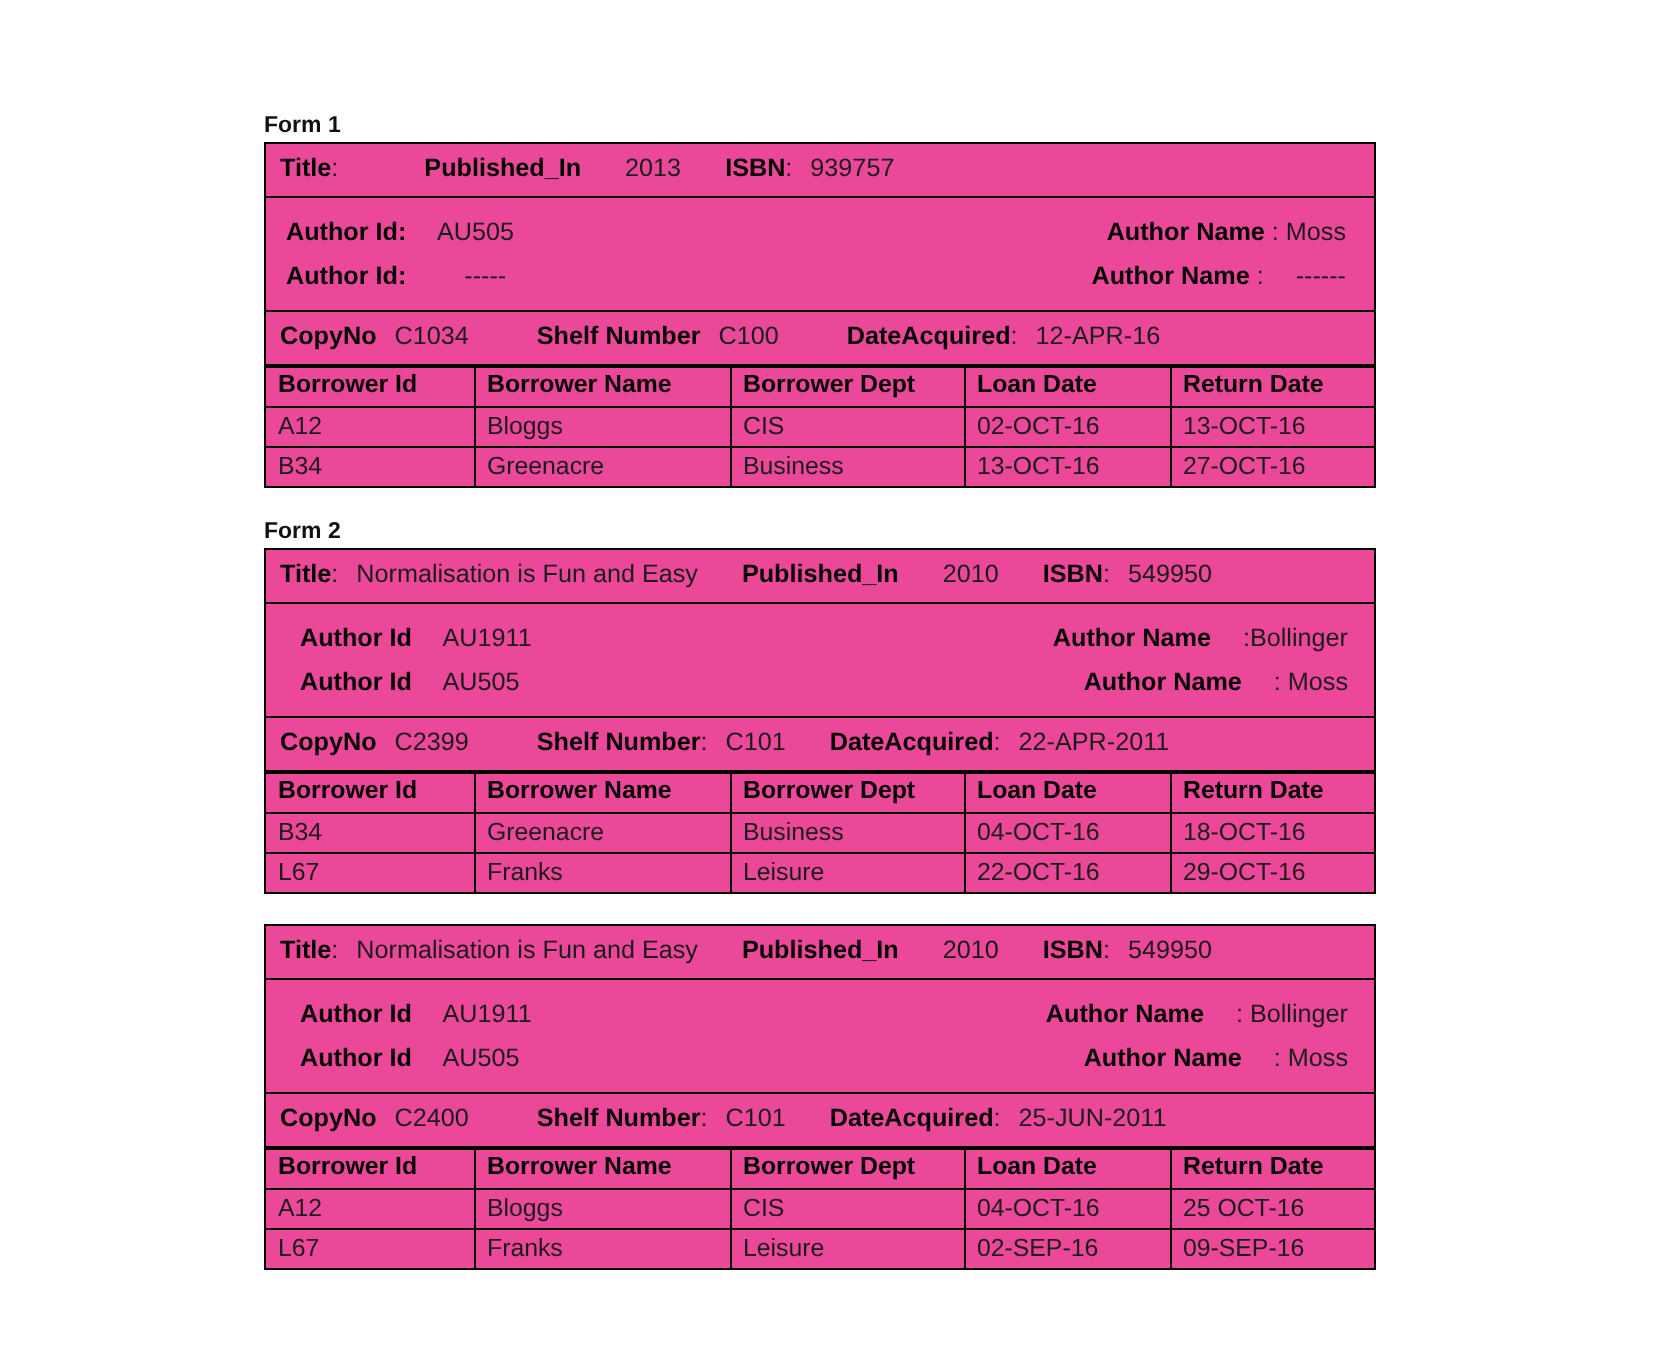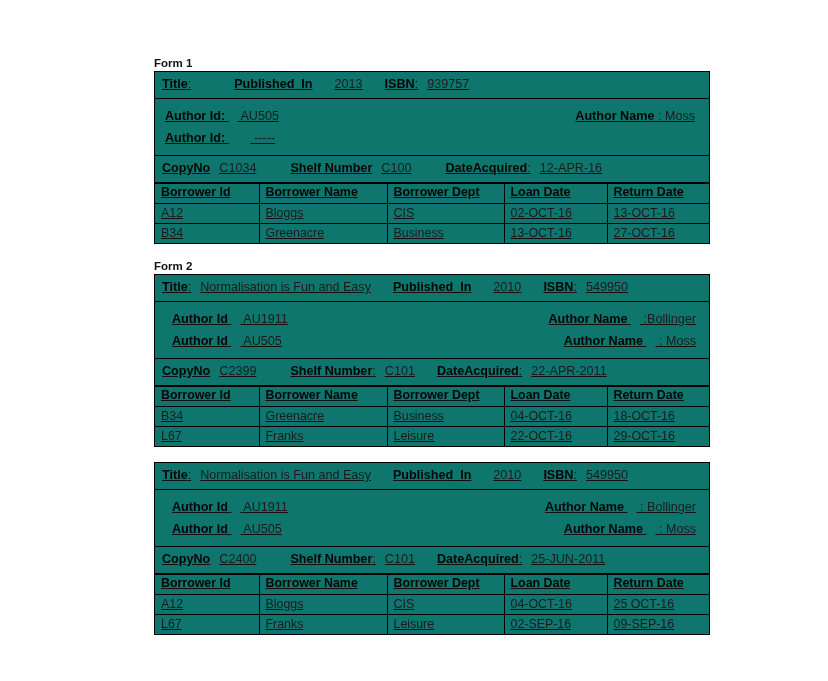--- a/index.html
+++ b/index.html
@@ -29,43 +29,42 @@
   .page {
     position: absolute;
     left: 0; top: 0;
     width: 828px;
     height: 681px;
     background: #ffffff;
   }
 
   .forms-area {
     position: absolute;
-    left: 154px;
+    left: 132px;
     top: 56px;
     width: 554px;
   }
 
   .form-block { margin-bottom: 15px; }
   .form-block:last-child { margin-bottom: 0; }
 
   .form-label {
     font-size: 11.5px;
     font-weight: bold;
     line-height: 14px;
     letter-spacing: 0px;
     color: #111111;
     padding-bottom: 1px;
   }
 
   .form-table {
     border: 1.6px solid #000000;
     border-collapse: collapse;
     width: 100%;
-    background: #0f766e;
-    text-decoration: underline;
+    background: #ec4899;
   }
 
   
   .band {
     border-bottom: 1.6px solid #000000;
     padding: 4px 0 5px 0;
   }
   .band-inner {
     display: flex;
     align-items: baseline;
@@ -196,20 +195,26 @@
               <span class="lbl">Author Name</span>
               <span class="val">:</span>
               <span class="val">Moss</span>
             </div>
           </div>
           <div class="author-row">
             <div class="author-left">
               <span class="lbl">Author Id:</span>
               <span class="gap-m"></span>
               <span class="val">-----</span>
+            </div>
+            <div class="author-right">
+              <span class="lbl">Author Name</span>
+              <span class="val">:</span>
+              <span class="gap-s"></span>
+              <span class="val">------</span>
             </div>
           </div>
         </div>
 
         <div class="copy-band">
           <div class="copy-inner">
             <span class="lbl">CopyNo</span>
             <span class="gap-s"></span>
             <span class="val">C1034</span>
             <span class="gap-l"></span>

